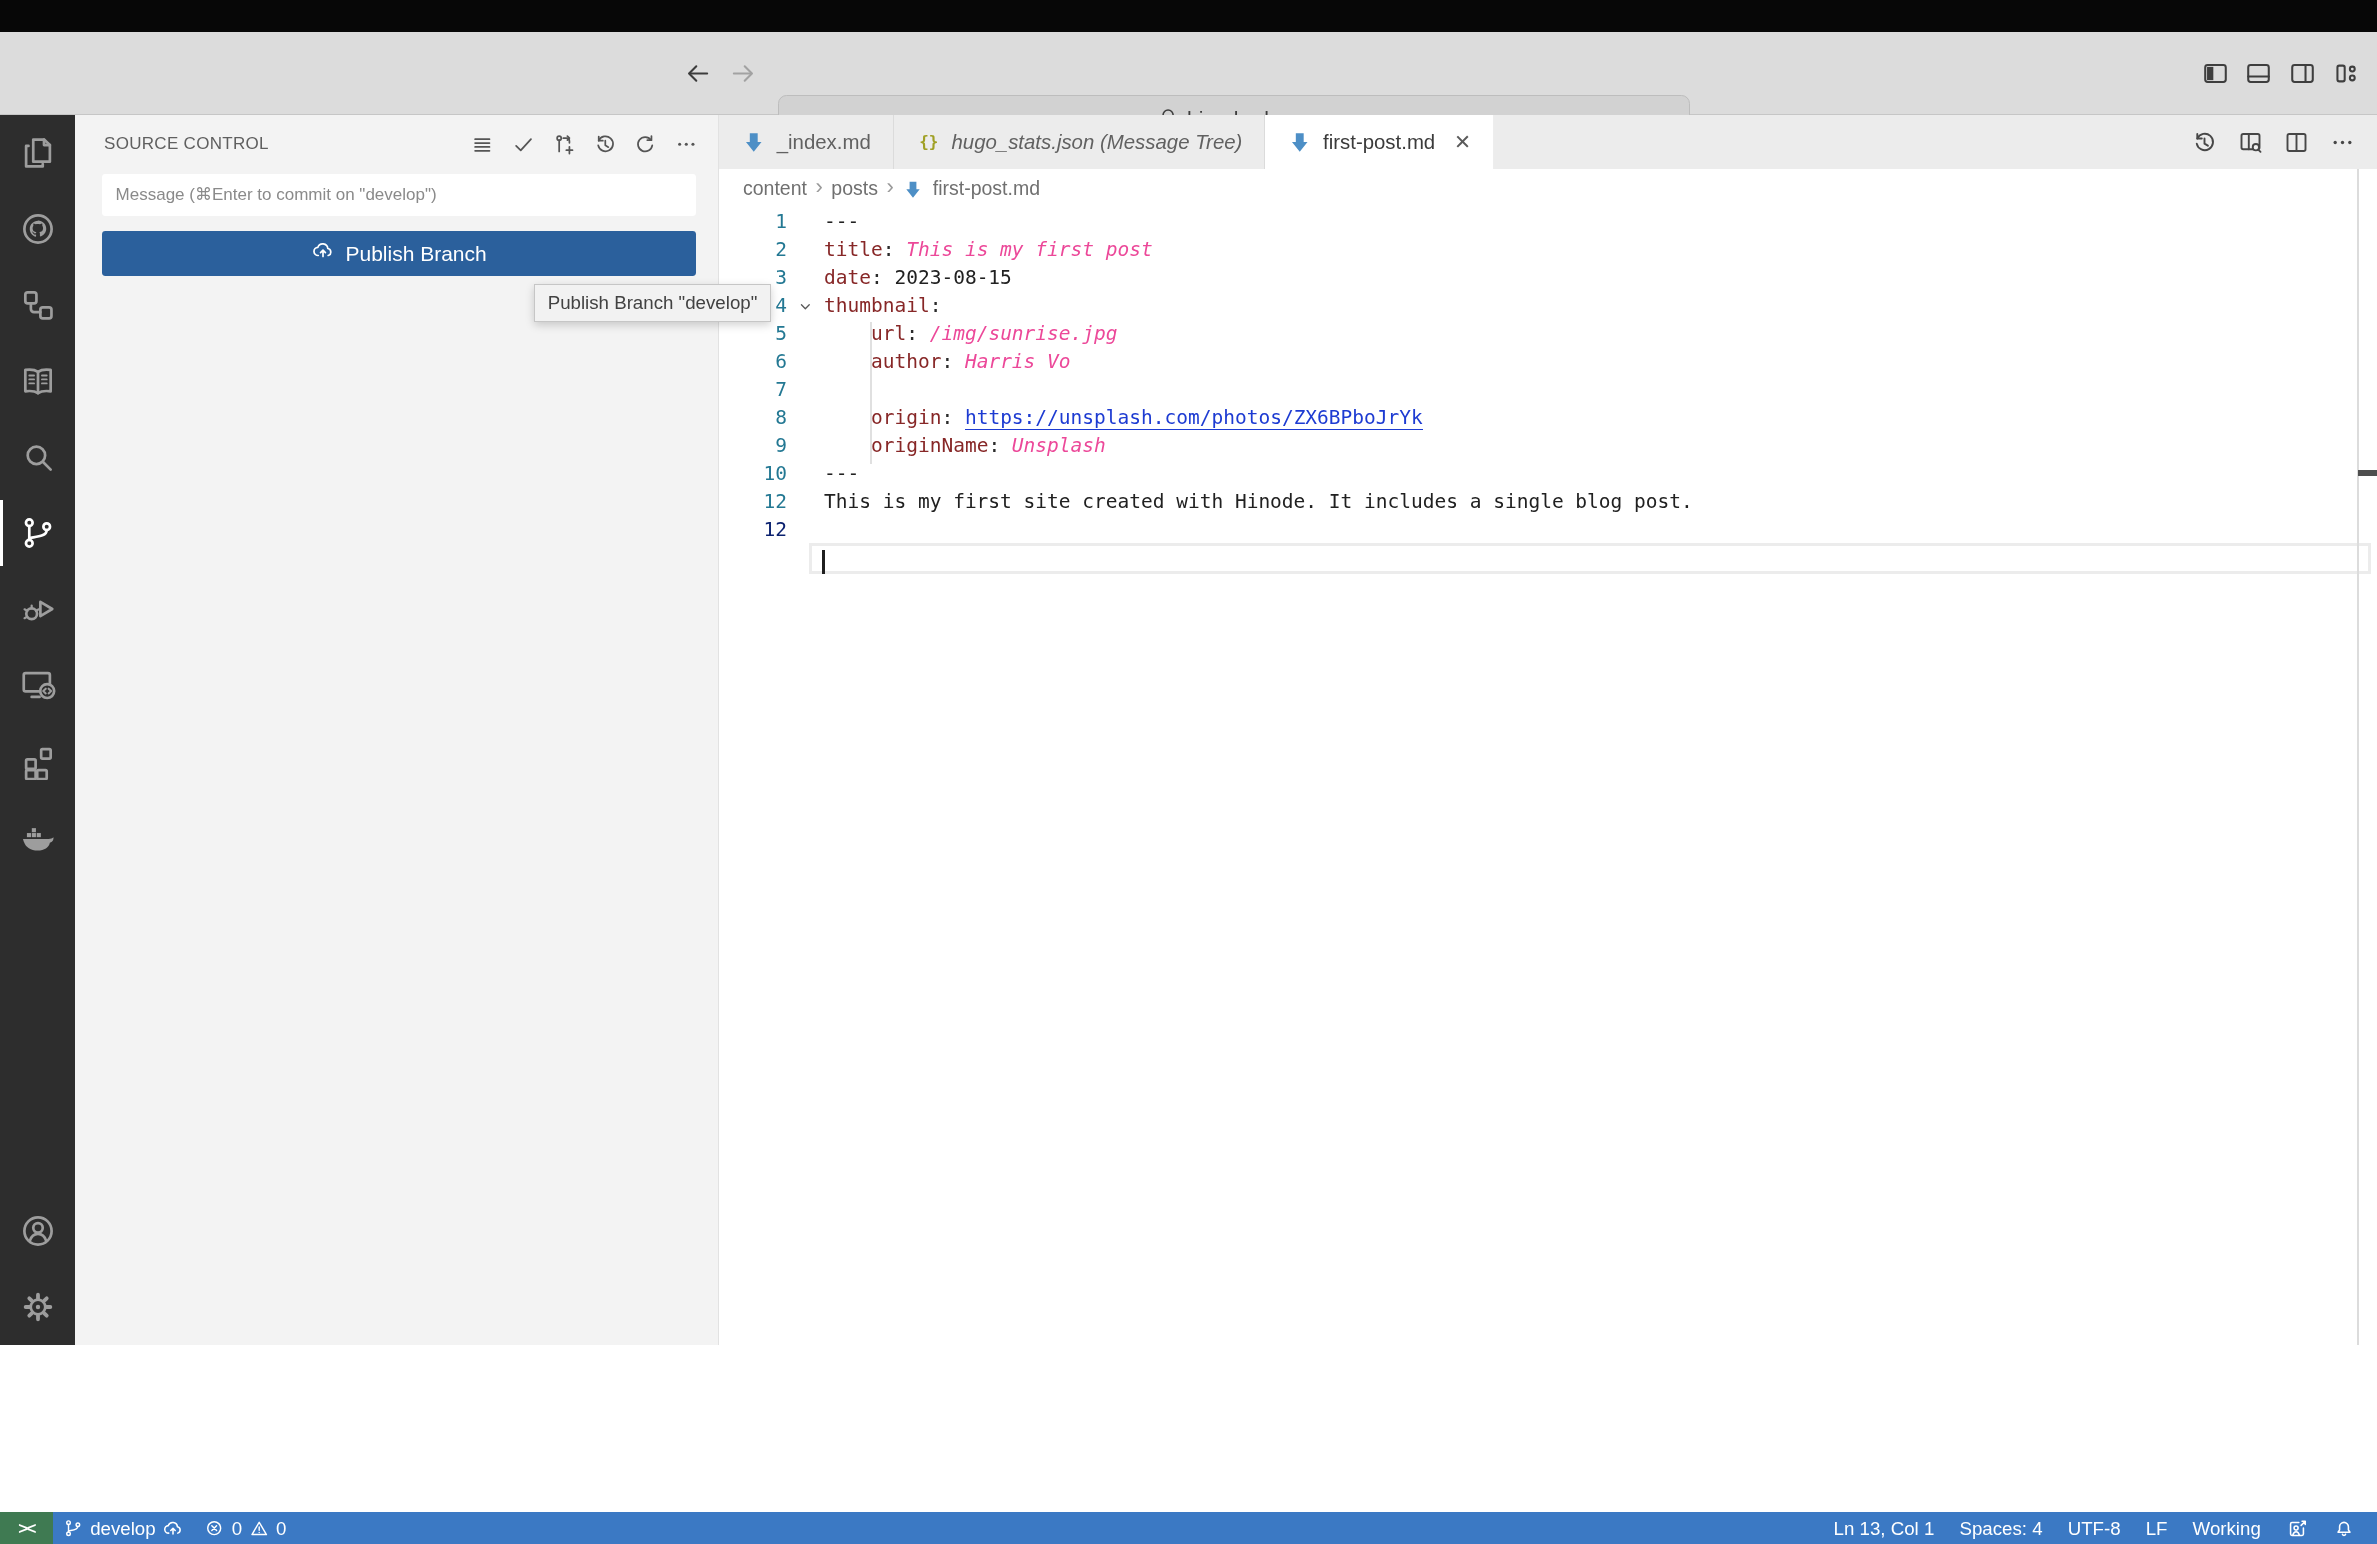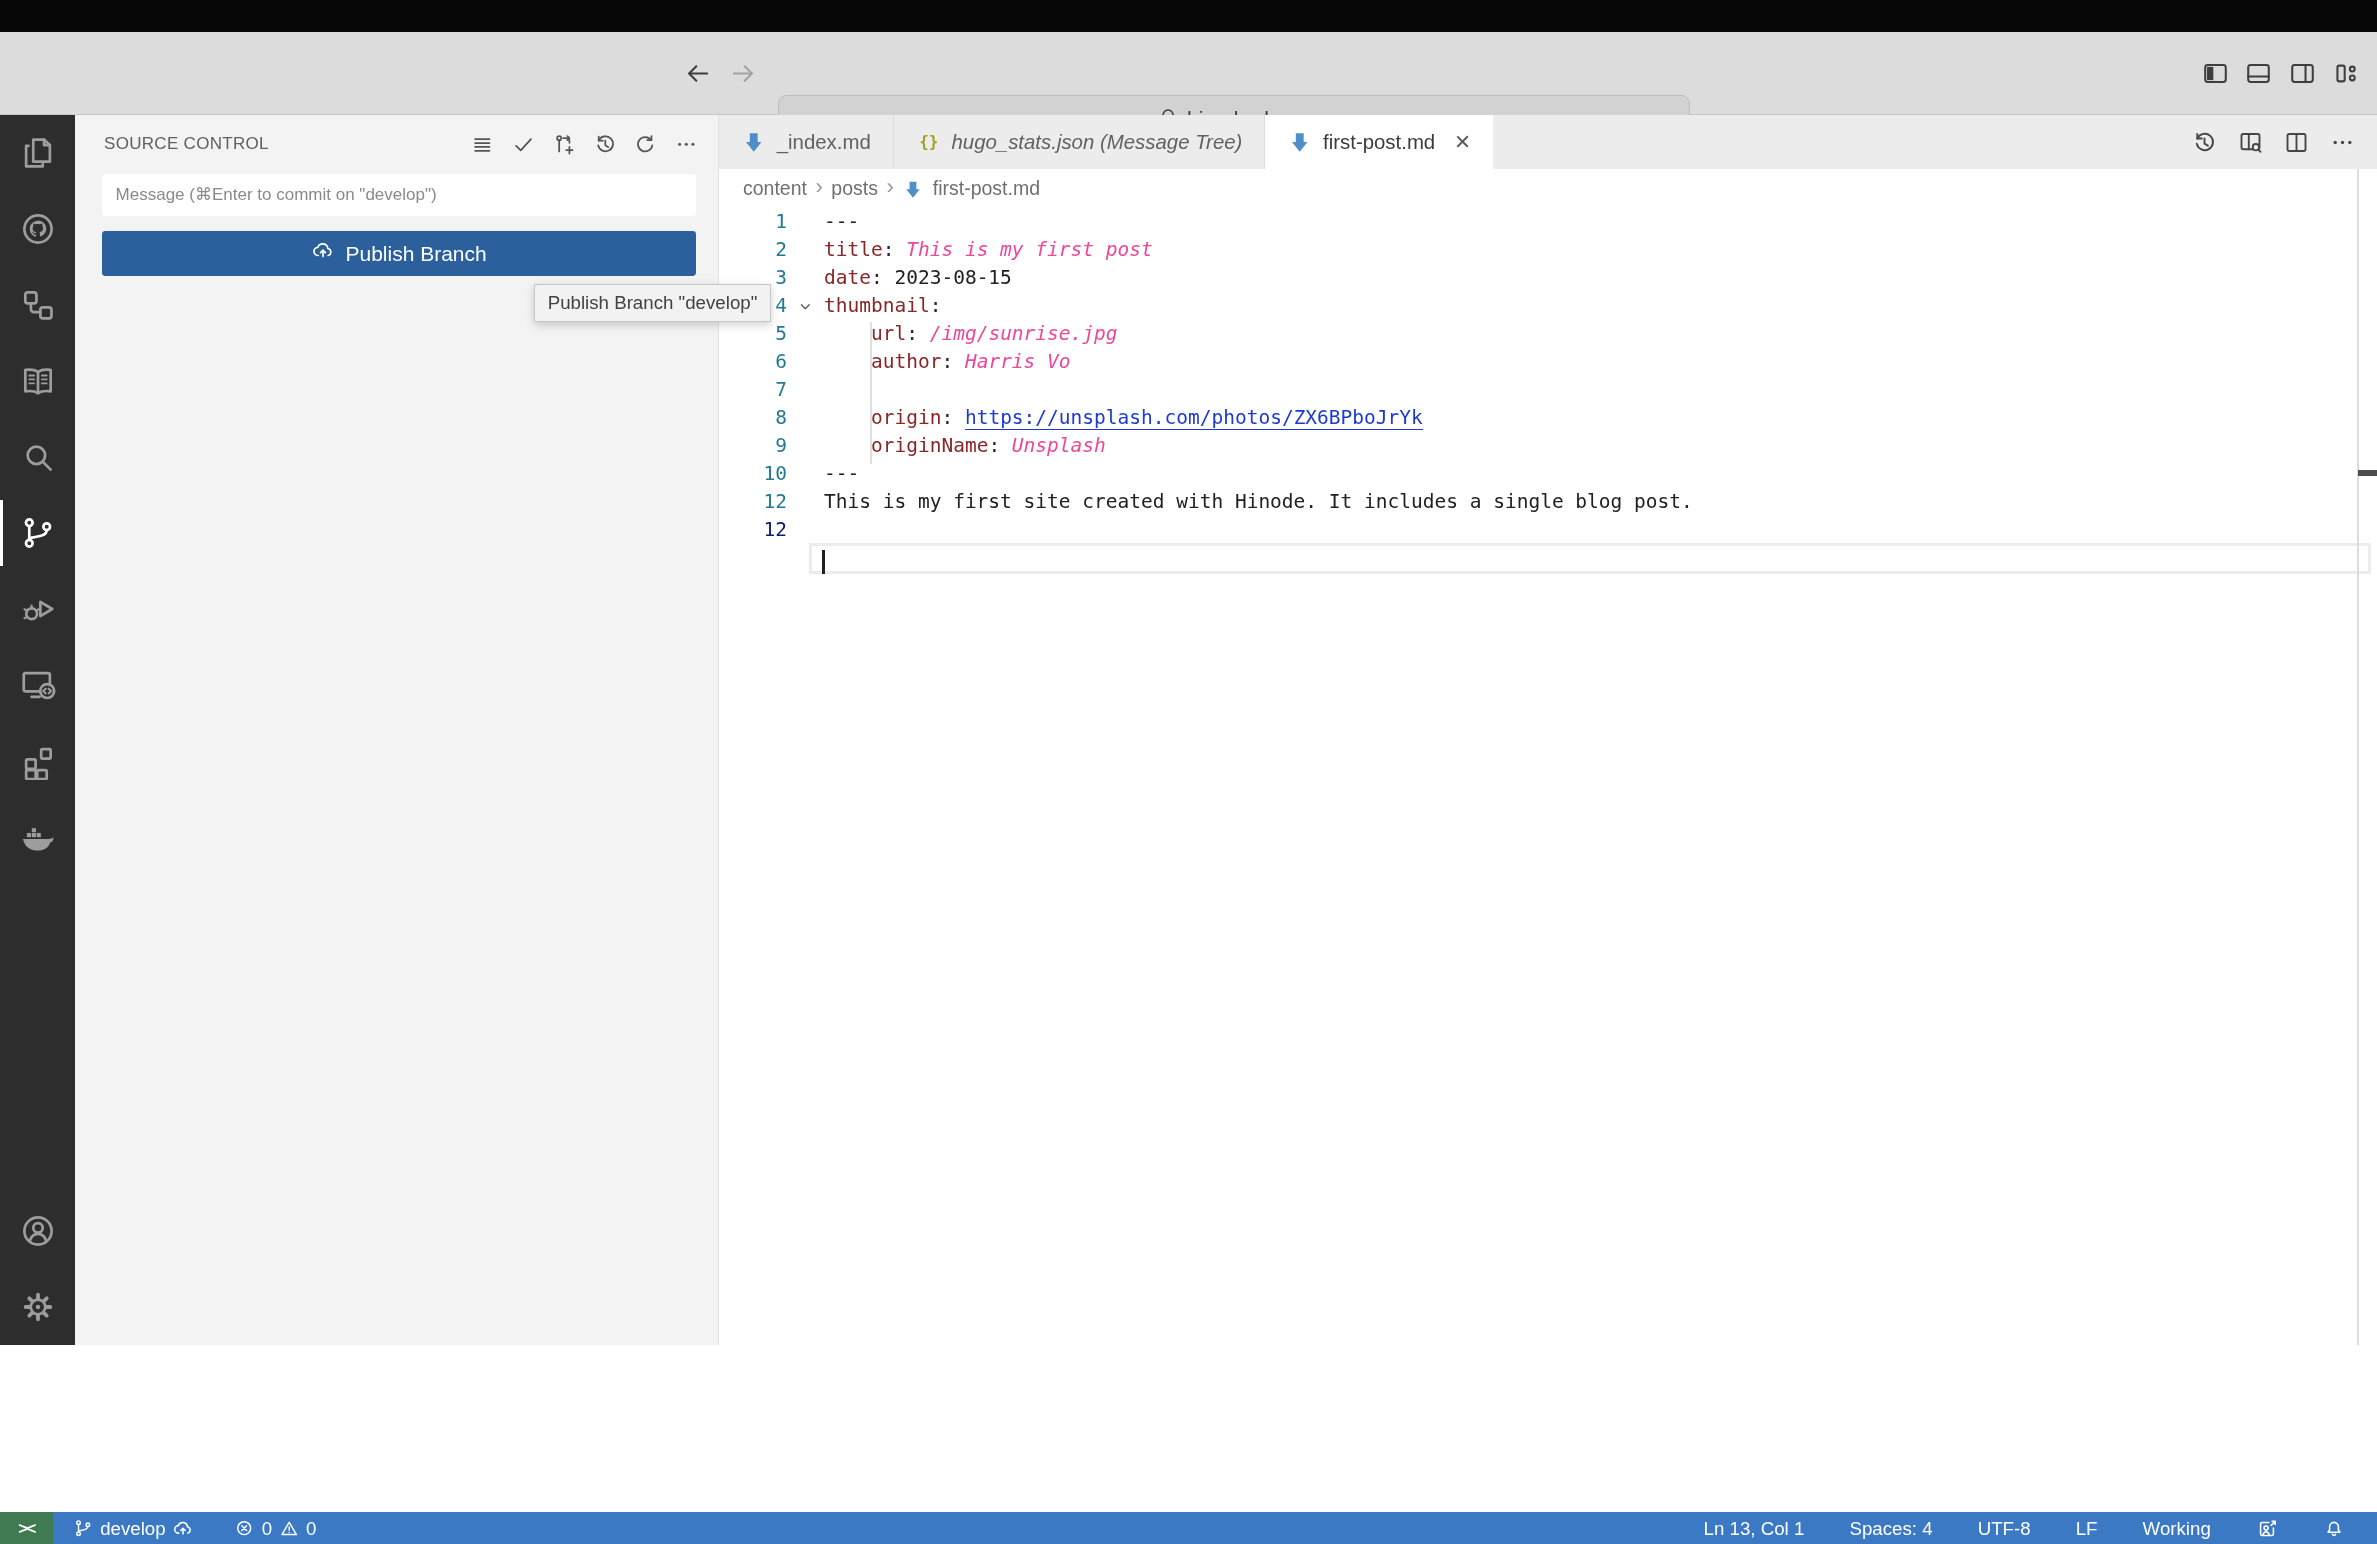--- a/index.html
+++ b/index.html
@@ -75,21 +75,21 @@
     border:3.4px solid #ececec;box-sizing:border-box;z-index:1;}
   .cursor{position:absolute;left:103px;top:342px;width:2.5px;height:24px;background:#1f1f1f;z-index:3;}
   .overview-line{position:absolute;top:54px;bottom:0;width:1.7px;background:#dcdcdc;z-index:4;}
   .overview-marker{position:absolute;width:21px;height:6px;background:#4e4e4e;z-index:5;}
 
   
   .statusbar{position:absolute;left:0;bottom:0;width:2377px;height:33px;display:flex;
     align-items:center;color:#fff;font-size:18.7px;z-index:10;}
   .sb-remote{width:53px;height:33px;display:flex;align-items:center;justify-content:center;
     font-weight:bold;font-size:17px;letter-spacing:-1.7px;flex:none;}
-  .sb-item{display:flex;align-items:center;gap:6.8px;padding:0 20px;height:33px;}
+  .sb-item{display:flex;align-items:center;gap:6.8px;padding:0 10px;height:33px;}
   .sb-left{display:flex;align-items:center;height:33px;flex:1;}
   .sb-right{display:flex;align-items:center;height:33px;padding-right:12px;gap:5.1px;}
 </style>
 </head>
 <body>
 
 <div class="window">
 
   <div class="top-strip"></div>
 

